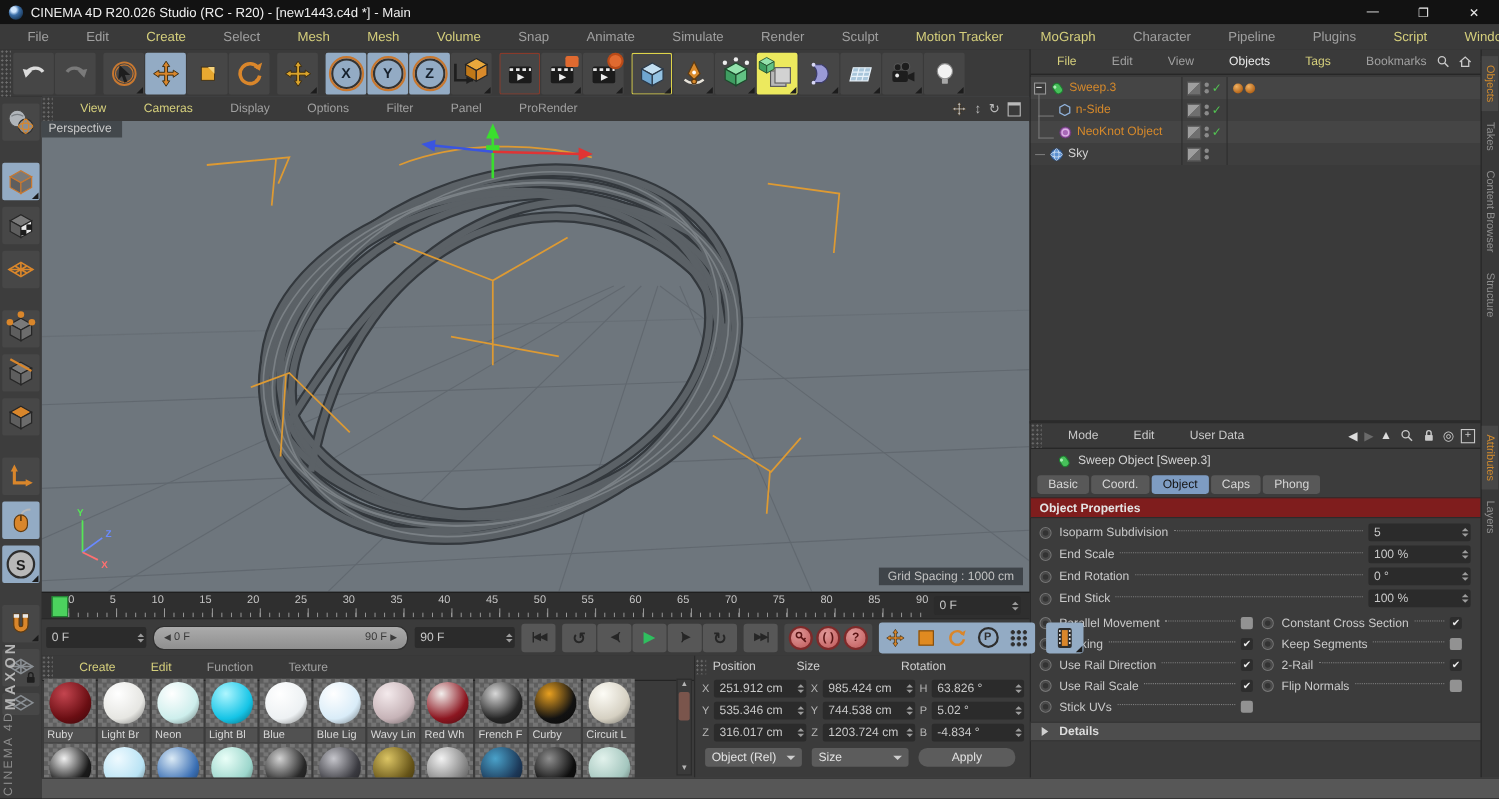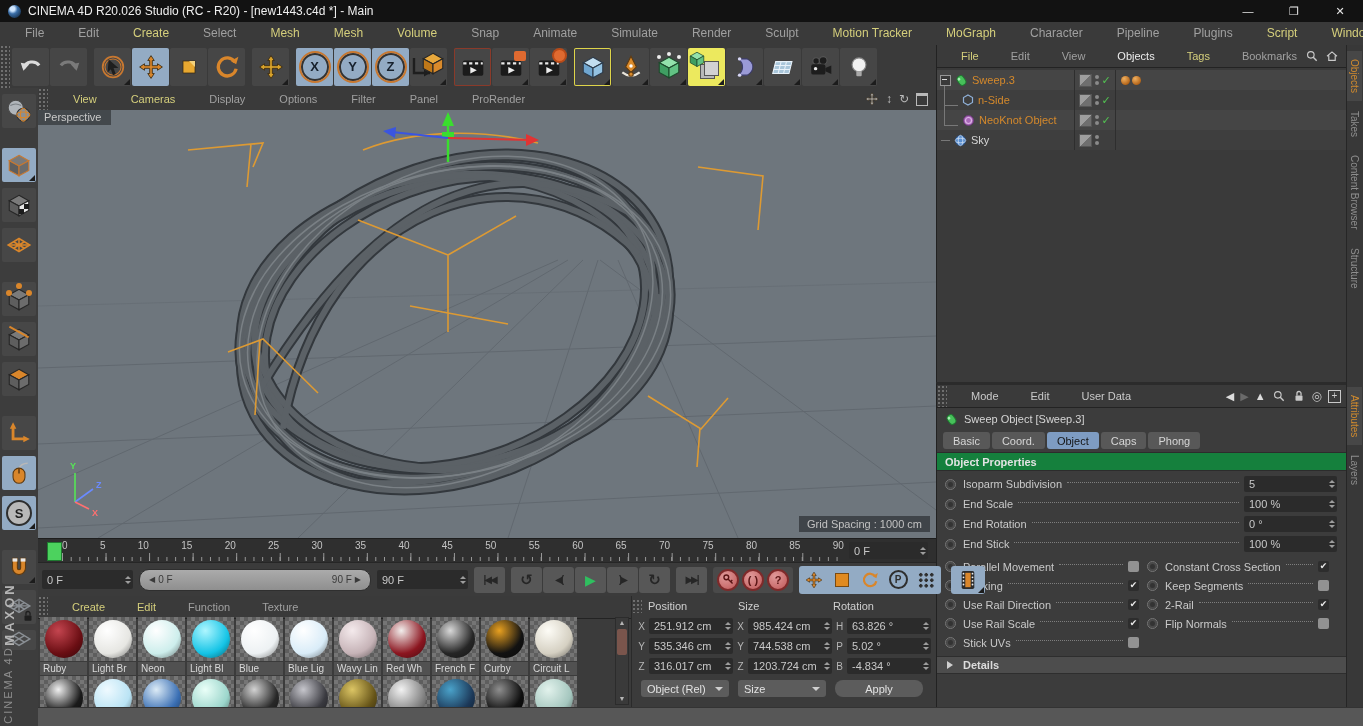--- a/index.html
+++ b/index.html
@@ -90,27 +90,27 @@
   .dotpair{width:4px;height:10px;position:relative;}
   .dotpair::before,.dotpair::after{content:"";position:absolute;left:0;width:4px;height:4px;border-radius:50%;background:#8a8a8a;}
   .dotpair::before{top:0;}.dotpair::after{bottom:0;}
   .ocheck{color:#52c452;font-size:11px;font-weight:bold;width:10px;}
   .otags{flex:1;display:flex;align-items:center;gap:2px;padding-left:5px;}
   .tagball{width:9px;height:9px;border-radius:50%;
     background:radial-gradient(circle at 35% 30%,#f0b060,#b5661a 70%,#6e3a08);}
   
   .attr{left:936px;top:382px;width:410px;height:325px;background:#3c3c3c;border-left:1px solid #222;
     border-top:3px solid #2b2b2b;}
-  .attr-title{display:flex;align-items:center;gap:6px;height:22px;padding-left:8px;font-size:11px;color:#d5d5d5;}
+  .attr-title{display:flex;align-items:center;gap:6px;height:22px;padding-left:24px;font-size:11px;color:#d5d5d5;}
   .sweep-ic{width:13px;height:13px;}
   .attr-tabs{display:flex;gap:2px;padding:2px 0 3px 6px;}
   .atab{height:17px;padding:0 10px;background:#585858;border-radius:3px;font-size:11px;color:#d6d6d6;
     display:flex;align-items:center;}
   .atab[data-selected="true"]{background:#7e9cc2;color:#141414;}
-  .section-bar{height:17px;background:#15803d;border-top:1px solid #2c2c2c;border-bottom:1px solid #2c2c2c;
+  .section-bar{height:17px;background:#7f1d1d;border-top:1px solid #2c2c2c;border-bottom:1px solid #2c2c2c;
     font-size:11px;font-weight:bold;color:#e3e3e3;display:flex;align-items:center;padding-left:8px;}
   .afield{display:flex;align-items:center;height:20px;padding-left:8px;font-size:11px;color:#c9c9c9;}
   .anim{width:9px;height:9px;border-radius:50%;background:#333;border:1px solid #777;
     box-shadow:0 0 0 2px #4a4a4a inset;margin-right:7px;flex:none;}
   .af-label{white-space:nowrap;}
   .lead{flex:1;border-bottom:1px dotted #7e7e7e;margin:0 5px 4px 5px;min-width:4px;}
   .fieldbox{display:flex;align-items:center;background:#2b2b2b;border-radius:2px;height:16px;
     padding:0 2px 0 5px;font-size:11px;color:#c8c8c8;}
   .af-box{width:86px;margin-right:10px;flex:none;}
   .spin{margin-left:auto;display:flex;flex-direction:column;gap:2px;padding-left:3px;flex:none;}
@@ -172,21 +172,21 @@
     display:flex;align-items:center;justify-content:center;}
   .mat-ball{width:38px;height:38px;border-radius:50%;}
   .mlabel{height:13px;margin-top:1px;background:#515151;font-size:10px;color:#d8d8d8;line-height:13px;
     padding:0 3px;white-space:nowrap;overflow:hidden;}
   .mat-scroll{position:absolute;right:2px;top:21px;width:12px;height:86px;background:#3a3a3a;border:1px solid #2c2c2c;}
   .msar{height:10px;text-align:center;font-size:7px;color:#b5b5b5;line-height:10px;}
   .msthumb{margin:1px;height:26px;background:#7a554c;border-radius:2px;}
   
   .coords{left:631px;top:596px;width:305px;height:111px;background:#3b3b3b;border-left:1px solid #2a2a2a;box-sizing:border-box;}
   .co-head{display:flex;align-items:center;height:20px;font-size:11px;color:#cfcfcf;}
-  .co-head .h1{width:90px;margin-left:6px;}
+  .co-head .h1{width:76px;margin-left:6px;}
   .co-head .h2{width:95px;}
   .co-head .h3{width:90px;}
   .crow{display:flex;align-items:center;height:20px;padding-left:5px;gap:3px;}
   .axl{width:9px;font-size:10px;color:#b5b5b5;text-align:center;flex:none;}
   .co-box{width:77px;flex:none;}
   .co-foot{display:flex;align-items:center;gap:9px;margin:4px 0 0 9px;}
   .dd{width:88px;height:17px;background:#5c5c5c;border-radius:3px;font-size:11px;color:#e2e2e2;
     display:flex;align-items:center;padding:0 6px;box-sizing:border-box;}
   .applybtn{width:88px;height:17px;background:#5c5c5c;border-radius:8px;font-size:11px;color:#e2e2e2;
     display:flex;align-items:center;justify-content:center;}

